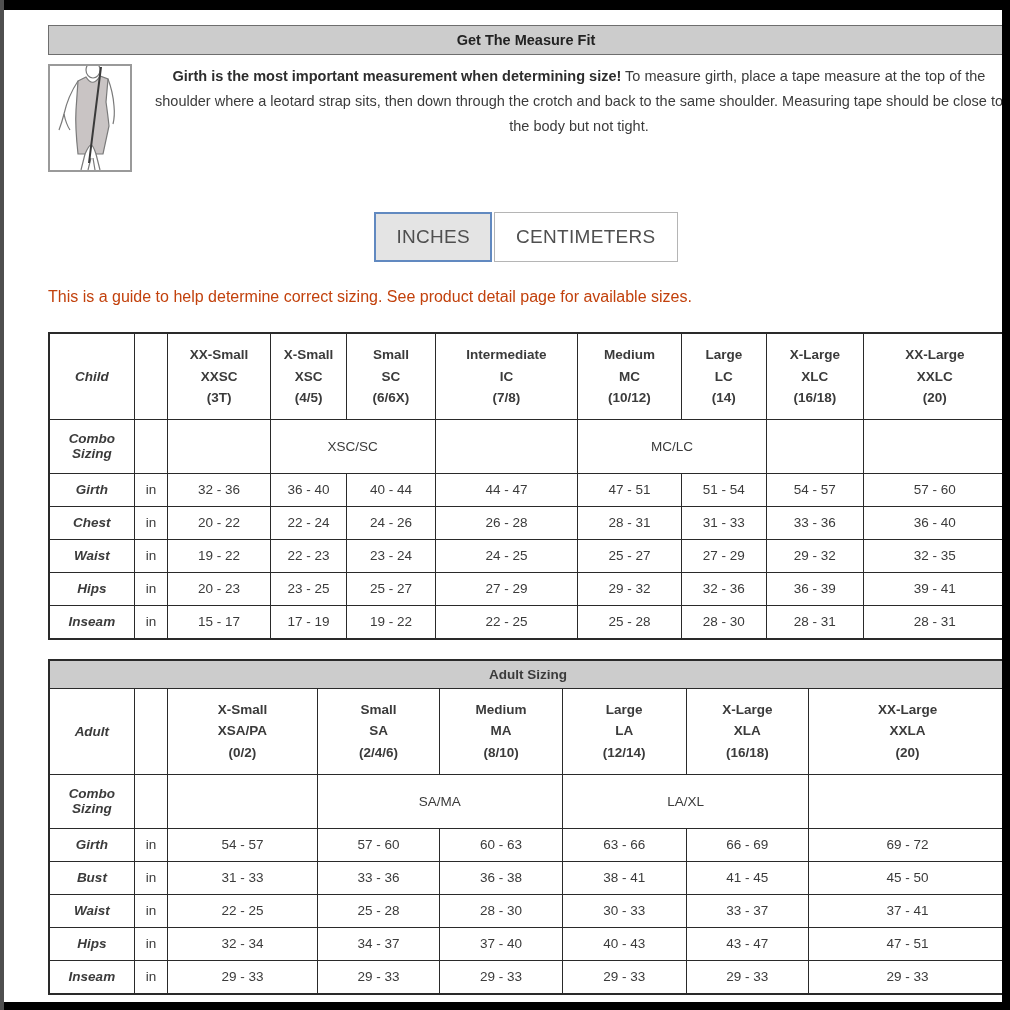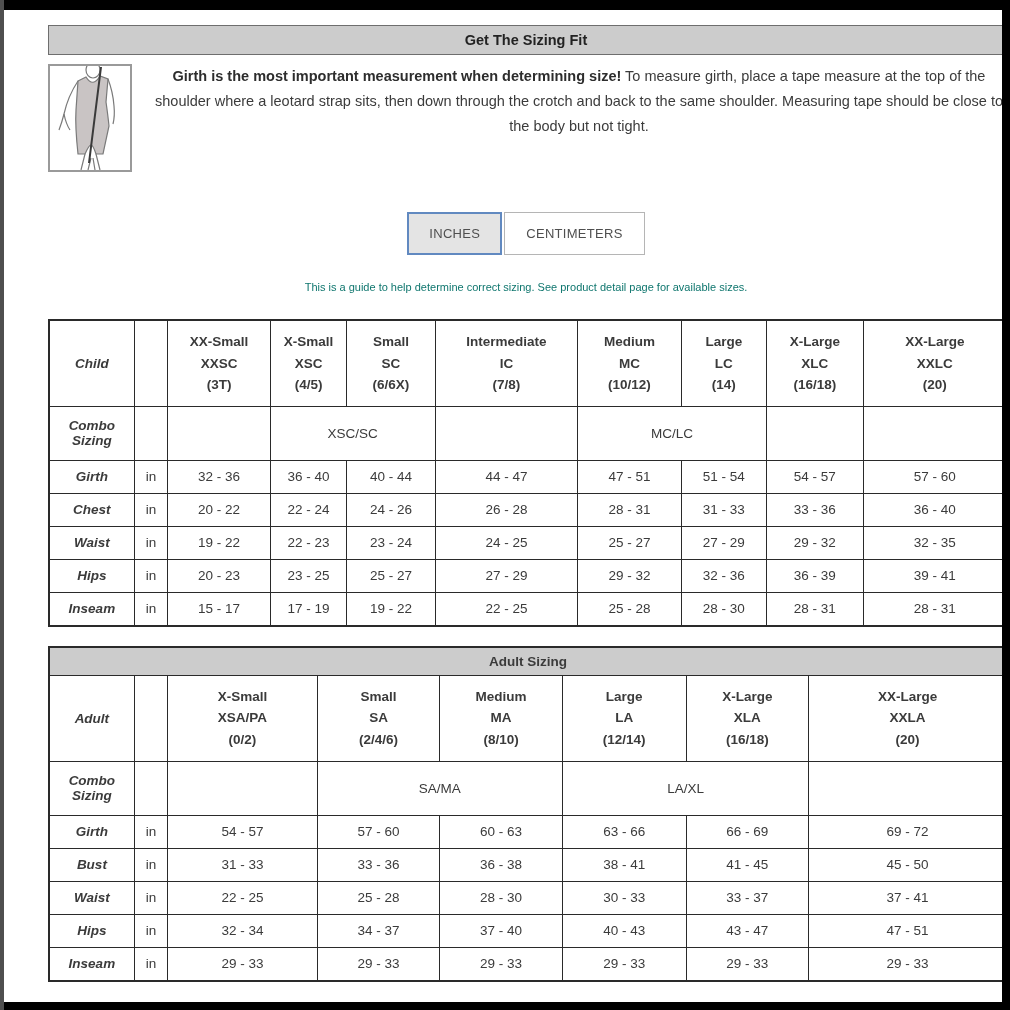--- a/index.html
+++ b/index.html
@@ -16,26 +16,26 @@
   
   .intro { display: flex; gap: 16px; margin-top: 9px; width: 962px; }
   .figure-box { width: 84px; height: 108px; border: 2px solid #9a9a9a; background: #fff; flex: 0 0 auto; }
   .intro-right { flex: 1; }
   .intro-text { font-size: 14.5px; line-height: 1.72; text-align: center; padding: 0 2px; color: #3b3b3b; }
   .demo-line { margin-top: 24px; text-align: center; font-size: 14.5px; color: #3b3b3b; }
   b { color: #2d2d2d; }
 
   
   .unit-toggle { margin-top: 40px; width: 956px; text-align: center; }
-  .unit-btn { display: inline-block; font-family: "Liberation Sans", sans-serif; font-size: 13px; color: #4f4f4f;
+  .unit-btn { display: inline-block; font-family: "Liberation Sans", sans-serif; font-size: 19px; color: #4f4f4f;
               background: #fff; border: 1px solid #b5b5b5; padding: 13px 21px; cursor: pointer; letter-spacing: .3px; }
   .unit-btn.selected { background: #e4e4e4; border: 2px solid #6189c0; padding: 12px 20px; }
   .unit-btn + .unit-btn { margin-left: 2px; }
 
-  .note { margin-top: 26px; width: 956px; text-align: center; font-size: 11px; color: #0f766e; }
+  .note { margin-top: 26px; width: 956px; font-size: 16px; color: #c2410c; }
 
   
   table.sizing { width: 960px; border-collapse: collapse; table-layout: fixed; margin-top: 26px;
                  border: 2px solid #2a2a2a; }
   table.sizing + table.sizing, #adult-table { margin-top: 19px; }
   table.sizing td { border: 1px solid #2a2a2a; text-align: center; vertical-align: middle;
                     font-size: 13.5px; color: #3b3b3b; overflow: hidden; }
   td.tbl-title { background: #cccccc; font-weight: bold; font-size: 14.5px; color: #222; padding: 6px 0; }
   td.rowlabel { font-weight: bold; color: #2d2d2d; font-style: italic; }
   td.sizehead { font-weight: bold; color: #2d2d2d; padding: 10px 2px; line-height: 1.6; }
@@ -43,21 +43,21 @@
   td.datacell, td.unitcell { padding: 8.5px 0; }
   td.thickleft { border-left: 2px solid #2a2a2a; }
 </style>
 </head>
 <body>
 
 <div id="left-strip"></div>
 <div id="page">
   <div id="content">
 
-    <div class="fit-header">Get The Sizing Fit</div>
+    <div class="fit-header">Get The Measure Fit</div>
 
     <div class="intro">
       <div class="figure-box">
         <svg width="80" height="104" viewBox="0 0 80 104">
           <ellipse cx="43" cy="4" rx="7" ry="8" fill="#ffffff" stroke="#7a7a7a" stroke-width="1.2"></ellipse>
           <path d="M28,15 L36,11 Q43,22 50,10 L58,13 L56,36 Q58,50 59,60 L53,88 L46,88 Q43,79 41,79 Q39,79 35,88 L28,88 Q25,60 26,44 Z" fill="#c9c4c4" stroke="#7a7a7a" stroke-width="1.2"></path>
           <path d="M28,15 Q18,30 14,48 Q12,56 9,64" fill="none" stroke="#7a7a7a" stroke-width="1.2"></path>
           <path d="M14,48 Q16,58 20,64" fill="none" stroke="#7a7a7a" stroke-width="1.2"></path>
           <path d="M58,13 Q63,26 64,40 Q65,50 63,58" fill="none" stroke="#7a7a7a" stroke-width="1.2"></path>
           <path d="M35,88 L31,104 M46,88 L50,104 M41,92 L38,104 M43,92 L45,104" fill="none" stroke="#7a7a7a" stroke-width="1.2"></path>

